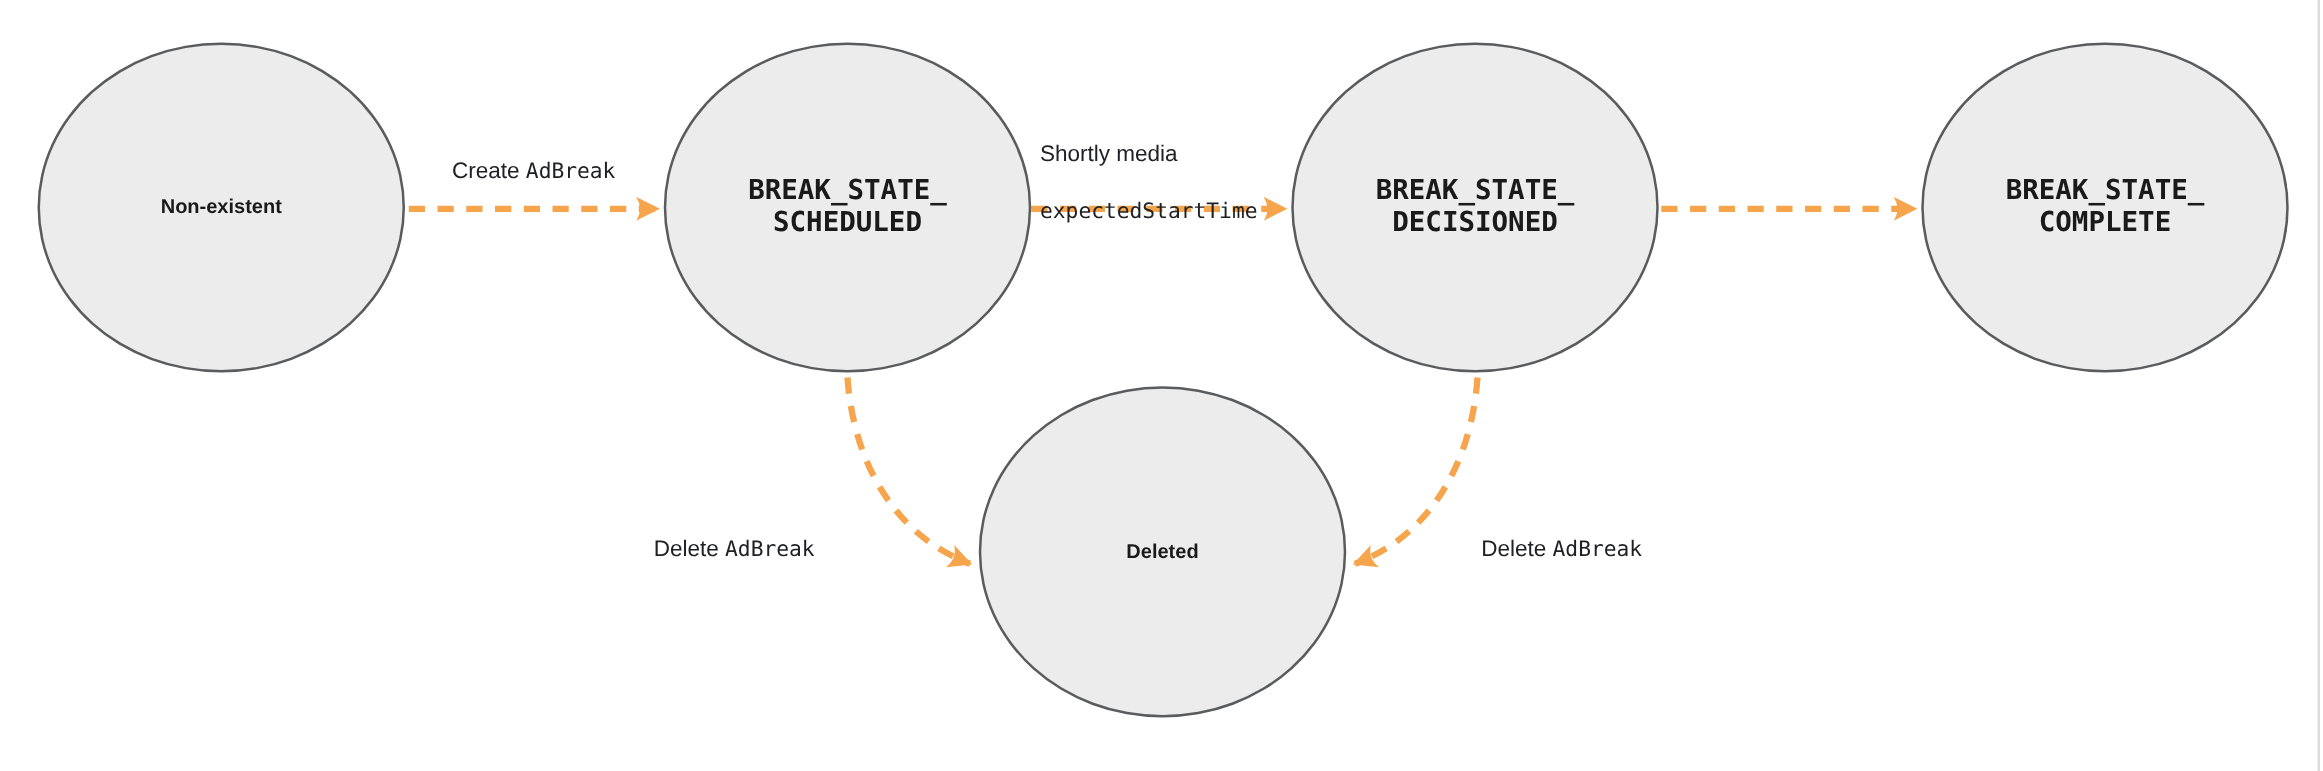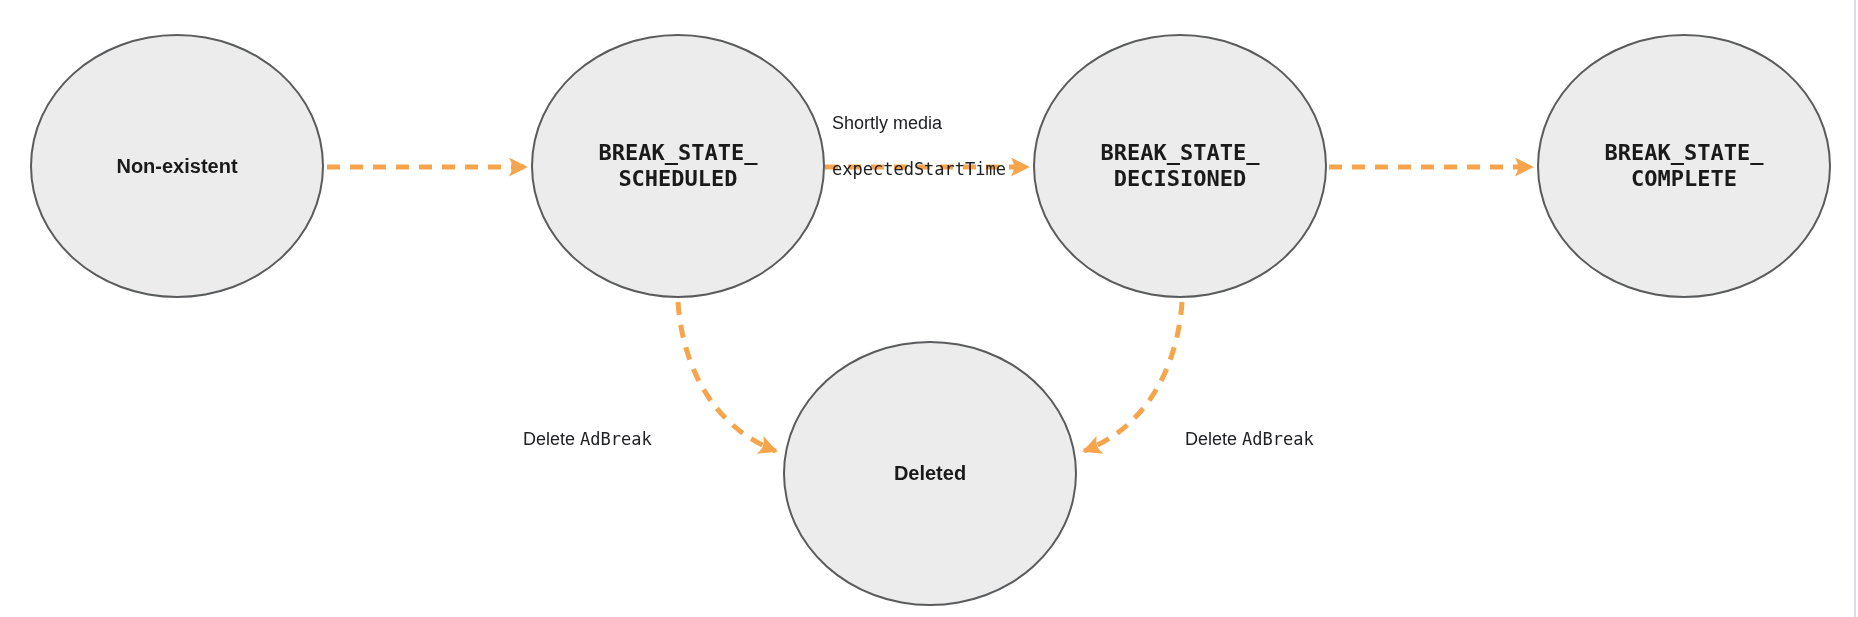--- a/index.html
+++ b/index.html
@@ -4,21 +4,21 @@
 <style>
   html,body{margin:0;padding:0;background:#ffffff;}
   .canvas{position:relative;width:1858px;height:617px;background:#ffffff;overflow:hidden;
           font-family:"Liberation Sans",sans-serif;color:#202124;}
   .arrows{position:absolute;left:0;top:0;z-index:1;}
   .dash{fill:none;stroke:#F7A54D;stroke-width:5;stroke-dasharray:13 10;}
   .state{position:absolute;z-index:2;width:294px;height:264px;border-radius:50%;
          background:#ECECEC;border:2px solid #595B5D;box-sizing:border-box;
          display:flex;align-items:center;justify-content:center;text-align:center;}
   .state-label{color:#1a1a1a;}
-  .state-label.sans{font-family:"Liberation Sans",sans-serif;font-weight:bold;font-size:20px;}
+  .state-label.sans{font-family:"Liberation Sans",sans-serif;font-weight:bold;font-size:16px;}
   .state-label.mono{font-family:"DejaVu Sans Mono",monospace;font-weight:bold;font-size:22px;
                     line-height:26px;white-space:pre-line;}
   .edge-label{position:absolute;z-index:3;font-size:18px;line-height:23px;white-space:pre-line;}
   .edge-label .code{font-family:"DejaVu Sans Mono",monospace;font-size:17px;}
   .edge-label .line{display:block;}
   .center{text-align:center;}
   .page-edge{position:absolute;z-index:4;left:1854px;top:0;width:2px;height:617px;background:#DBDDE0;}
 </style>
 </head>
 <body>
@@ -50,24 +50,27 @@
   <div class="state" style="left:1033px;top:34px;">
     <span class="state-label mono">BREAK_STATE_
 DECISIONED</span>
   </div>
 
   <div class="state" style="left:1537px;top:34px;">
     <span class="state-label mono">BREAK_STATE_
 COMPLETE</span>
   </div>
 
-  <div class="state" style="left:783px;top:341px;height:265px;">
+  <div class="state" style="left:783px;top:309px;height:265px;">
     <span class="state-label sans">Deleted</span>
   </div>
 
+  <div class="edge-label center" style="left:287px;top:102px;width:280px;">
+    <span>Create </span><span class="code">AdBreak</span>
+  </div>
 
   <div class="edge-label" style="left:832px;top:89px;">
     <span class="line">Shortly media</span>
     <span class="line code">expectedStartTime</span>
   </div>
 
 
   <div class="edge-label" style="left:523px;top:405px;">
     <span>Delete </span><span class="code">AdBreak</span>
   </div>

